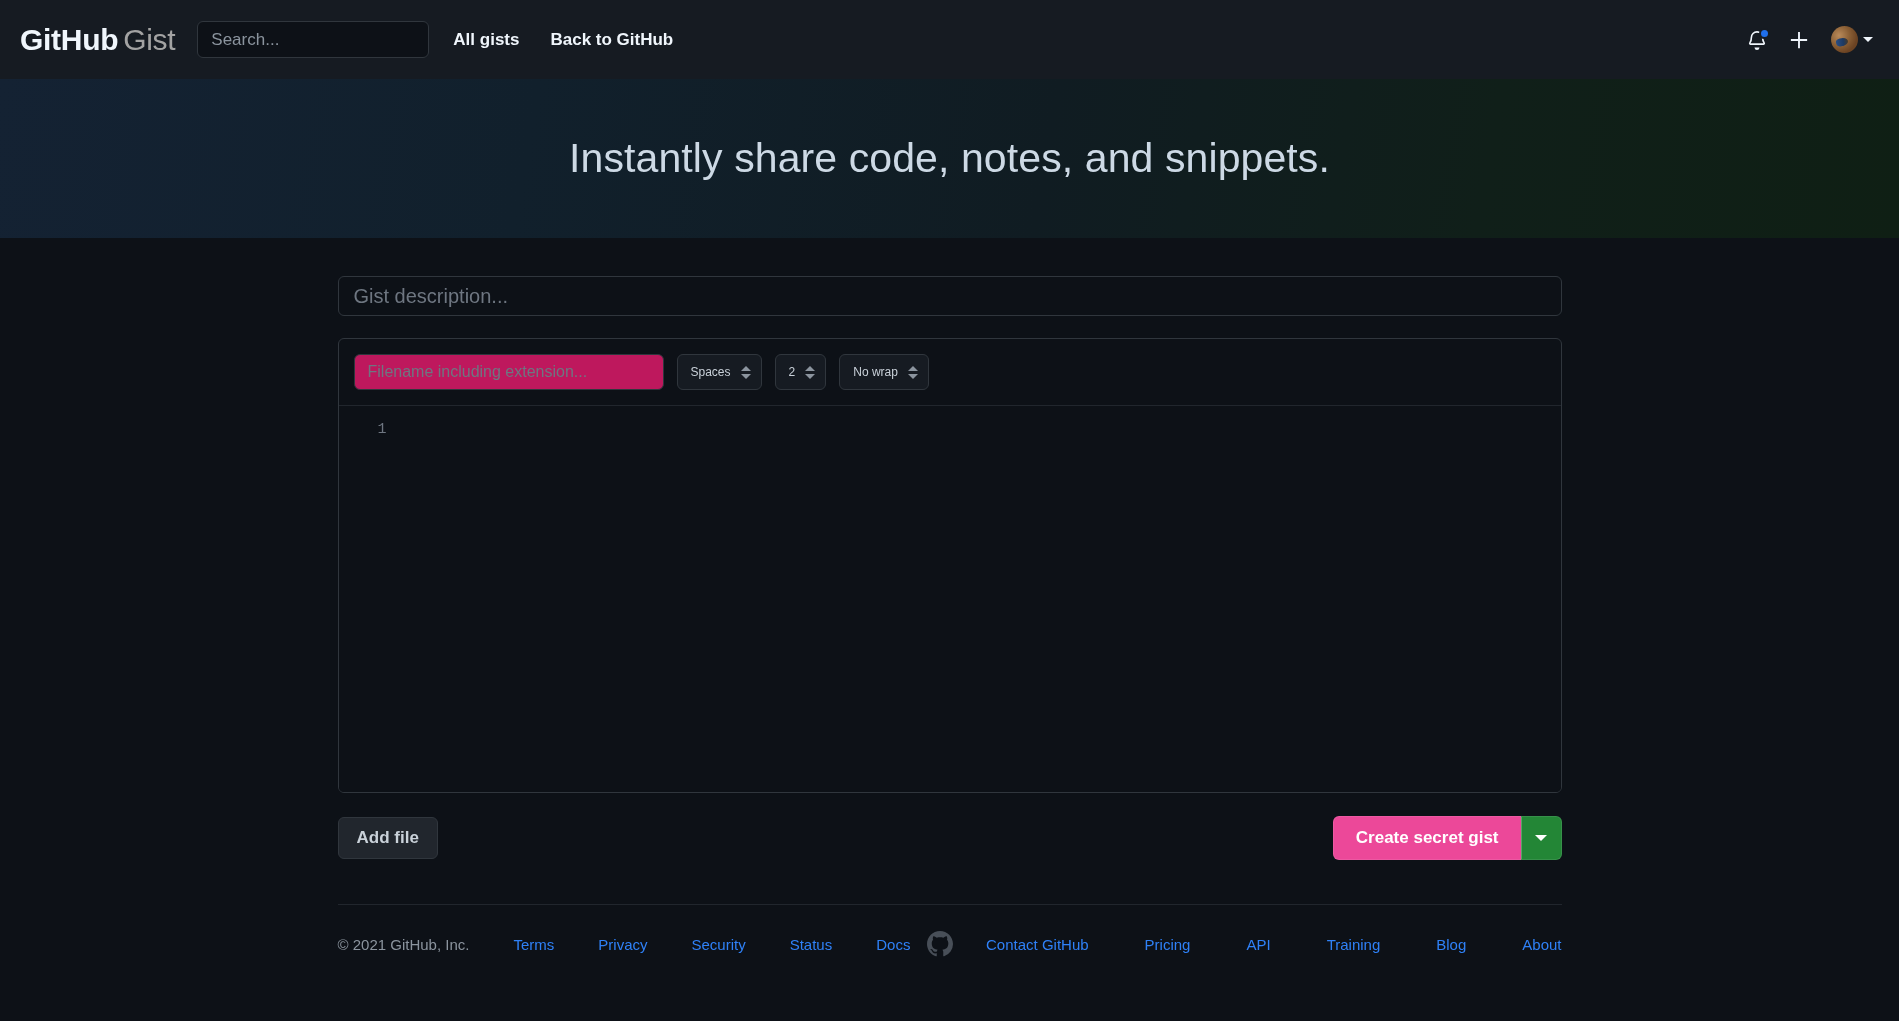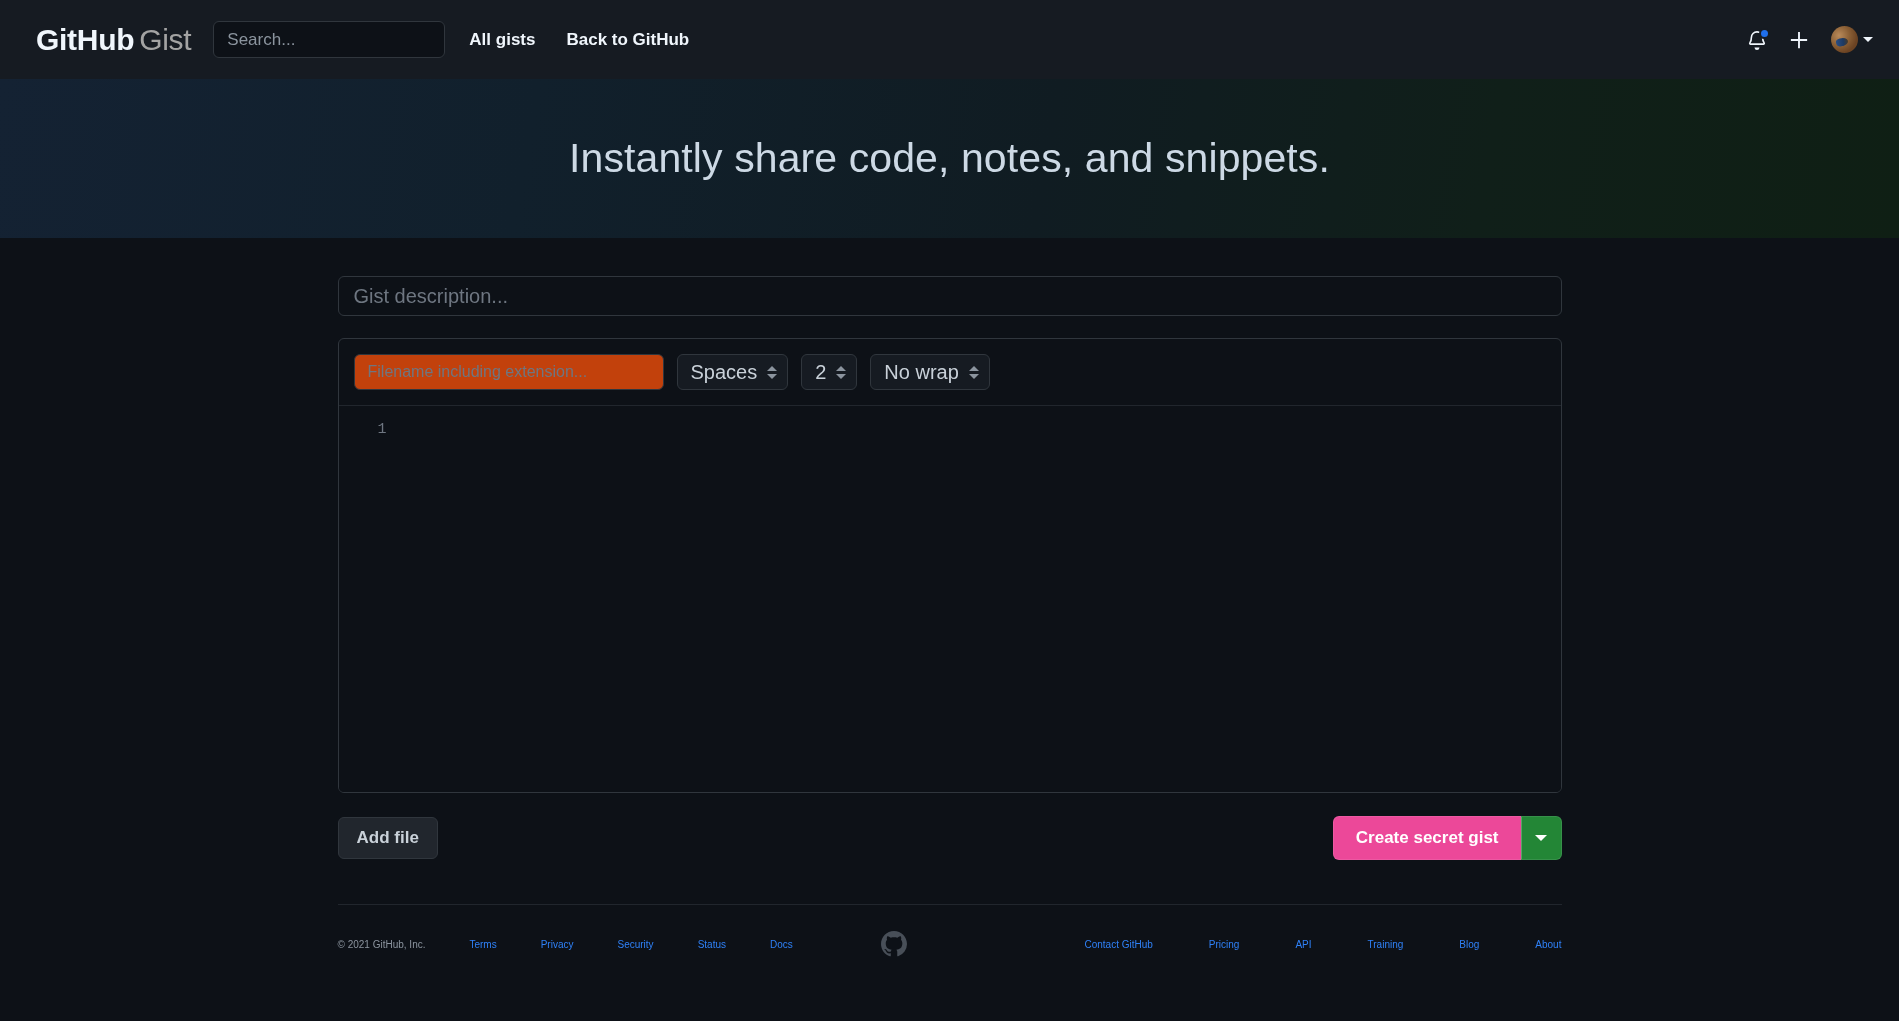--- a/index.html
+++ b/index.html
@@ -21,21 +21,21 @@
     padding: 0 26px 0 20px;
     position: relative;
   }
   .logo {
     font-size: 30px;
     color: #f0f6fc;
     letter-spacing: -0.3px;
     white-space: nowrap;
     margin-right: 22px;
   }
-  .logo .bold { font-weight: 700; margin-left: 16px; }
+  .logo .bold { font-weight: 700; }
   .logo .light { font-weight: 400; margin-left: 5px; color: #a3a3a3; }
 
   .search-box {
     width: 232px;
     height: 37px;
     background: #0d1117;
     border: 1px solid #30363d;
     border-radius: 6px;
     color: #8b949e;
     font-size: 17px;
@@ -145,42 +145,42 @@
   .file-toolbar {
     display: flex;
     align-items: center;
     gap: 13px;
     padding: 15px 15px;
     border-bottom: 1px solid #21262d;
   }
   .filename-input {
     width: 310px;
     height: 36px;
-    background: #c2410c;
+    background: #be185d;
     border: 1px solid #30363d;
     border-radius: 6px;
     color: #c9d1d9;
     font-size: 16px;
     padding: 0 13px;
     font-family: "Liberation Sans", sans-serif;
     outline: none;
   }
   .filename-input::placeholder { color: #6e7681; }
 
   .sel {
     height: 36px;
     background: #161b22;
     border: 1px solid #30363d;
     border-radius: 6px;
     display: flex;
     align-items: center;
     gap: 10px;
     padding: 0 10px 0 13px;
     color: #c9d1d9;
-    font-size: 20px;
+    font-size: 12px;
     cursor: pointer;
     white-space: nowrap;
   }
   .sel-value { color: #c9d1d9; }
   .dbl-chev {
     display: flex;
     flex-direction: column;
     gap: 3px;
     margin-left: auto;
   }
@@ -271,21 +271,21 @@
     border-top: 6px solid #ffffff;
   }
 
   
   .footer-wrap { margin-top: 44px; }
   .footer-rule { border-top: 1px solid #21262d; }
   .footer {
     display: flex;
     align-items: center;
     padding-top: 26px;
-    font-size: 10px;
+    font-size: 15px;
   }
   .f-left, .f-right { display: flex; align-items: center; }
   .f-left { gap: 44px; }
   .f-right { gap: 56px; margin-left: auto; }
   .copyright { color: #8b949e; white-space: nowrap; }
   .f-link { color: #2f81f7; text-decoration: none; cursor: pointer; white-space: nowrap; }
   .f-mark { margin: 0 auto; display: flex; align-items: center; }
 </style>
 </head>
 <body>

